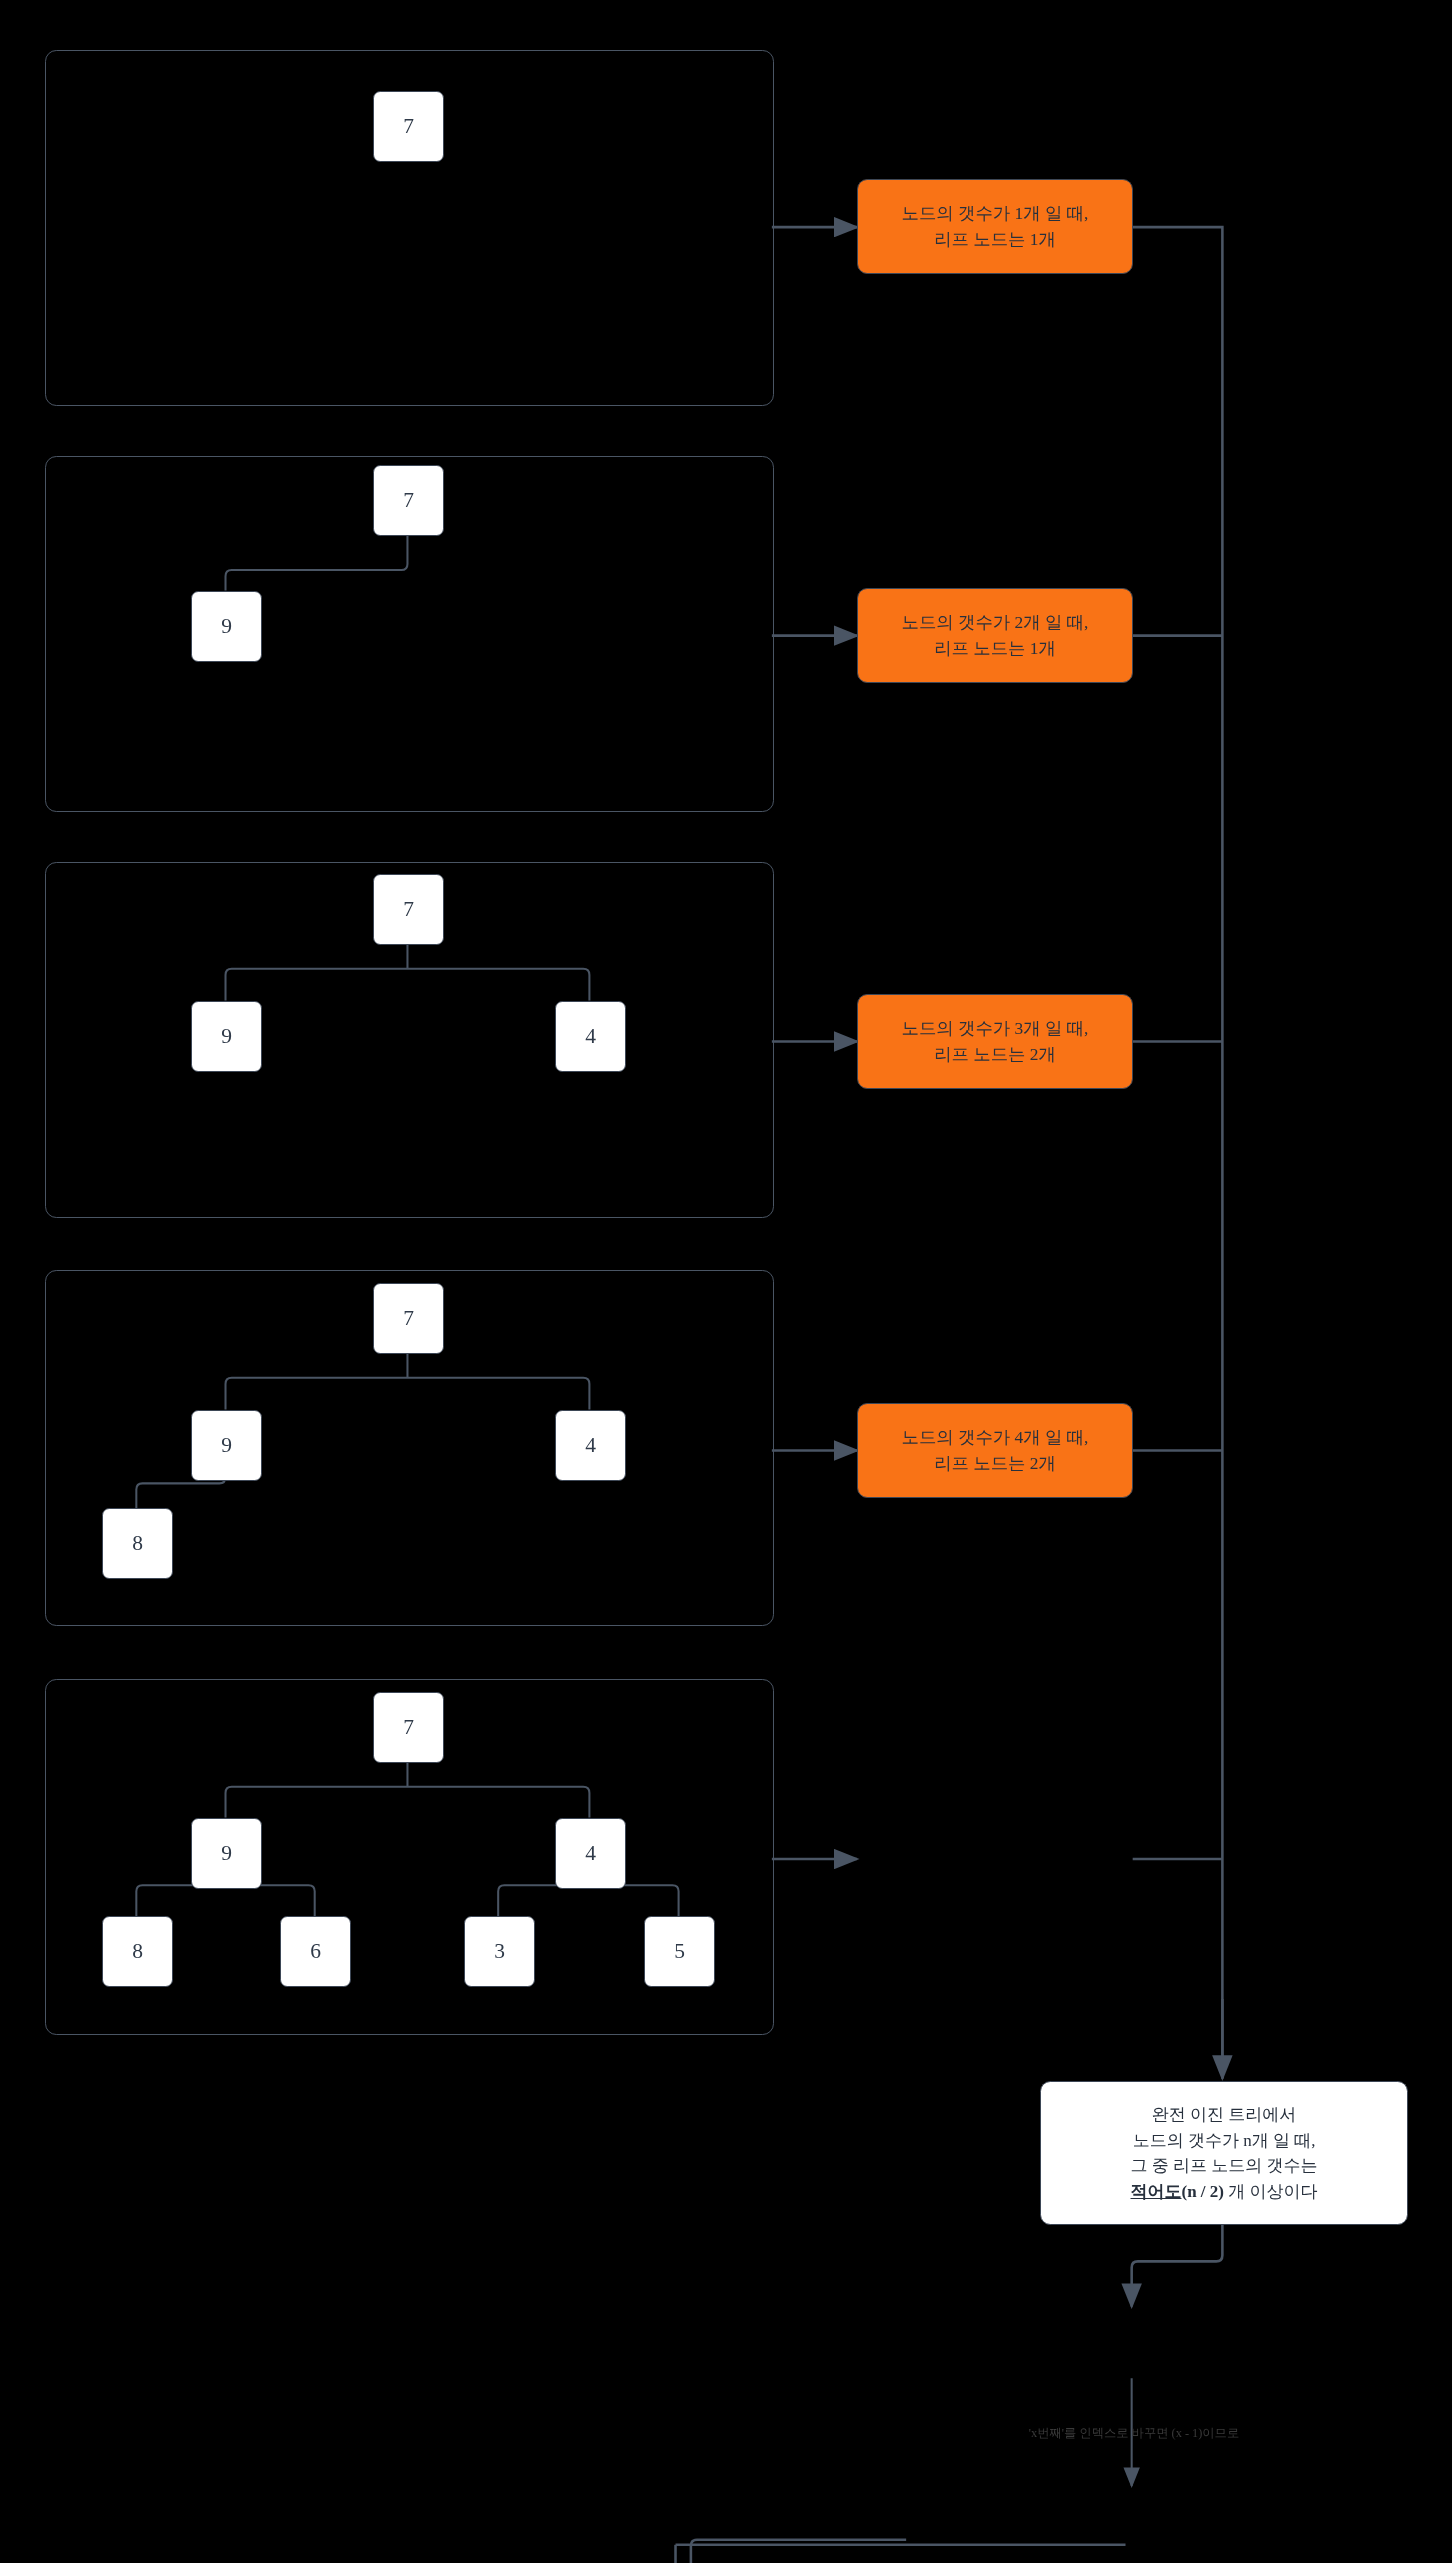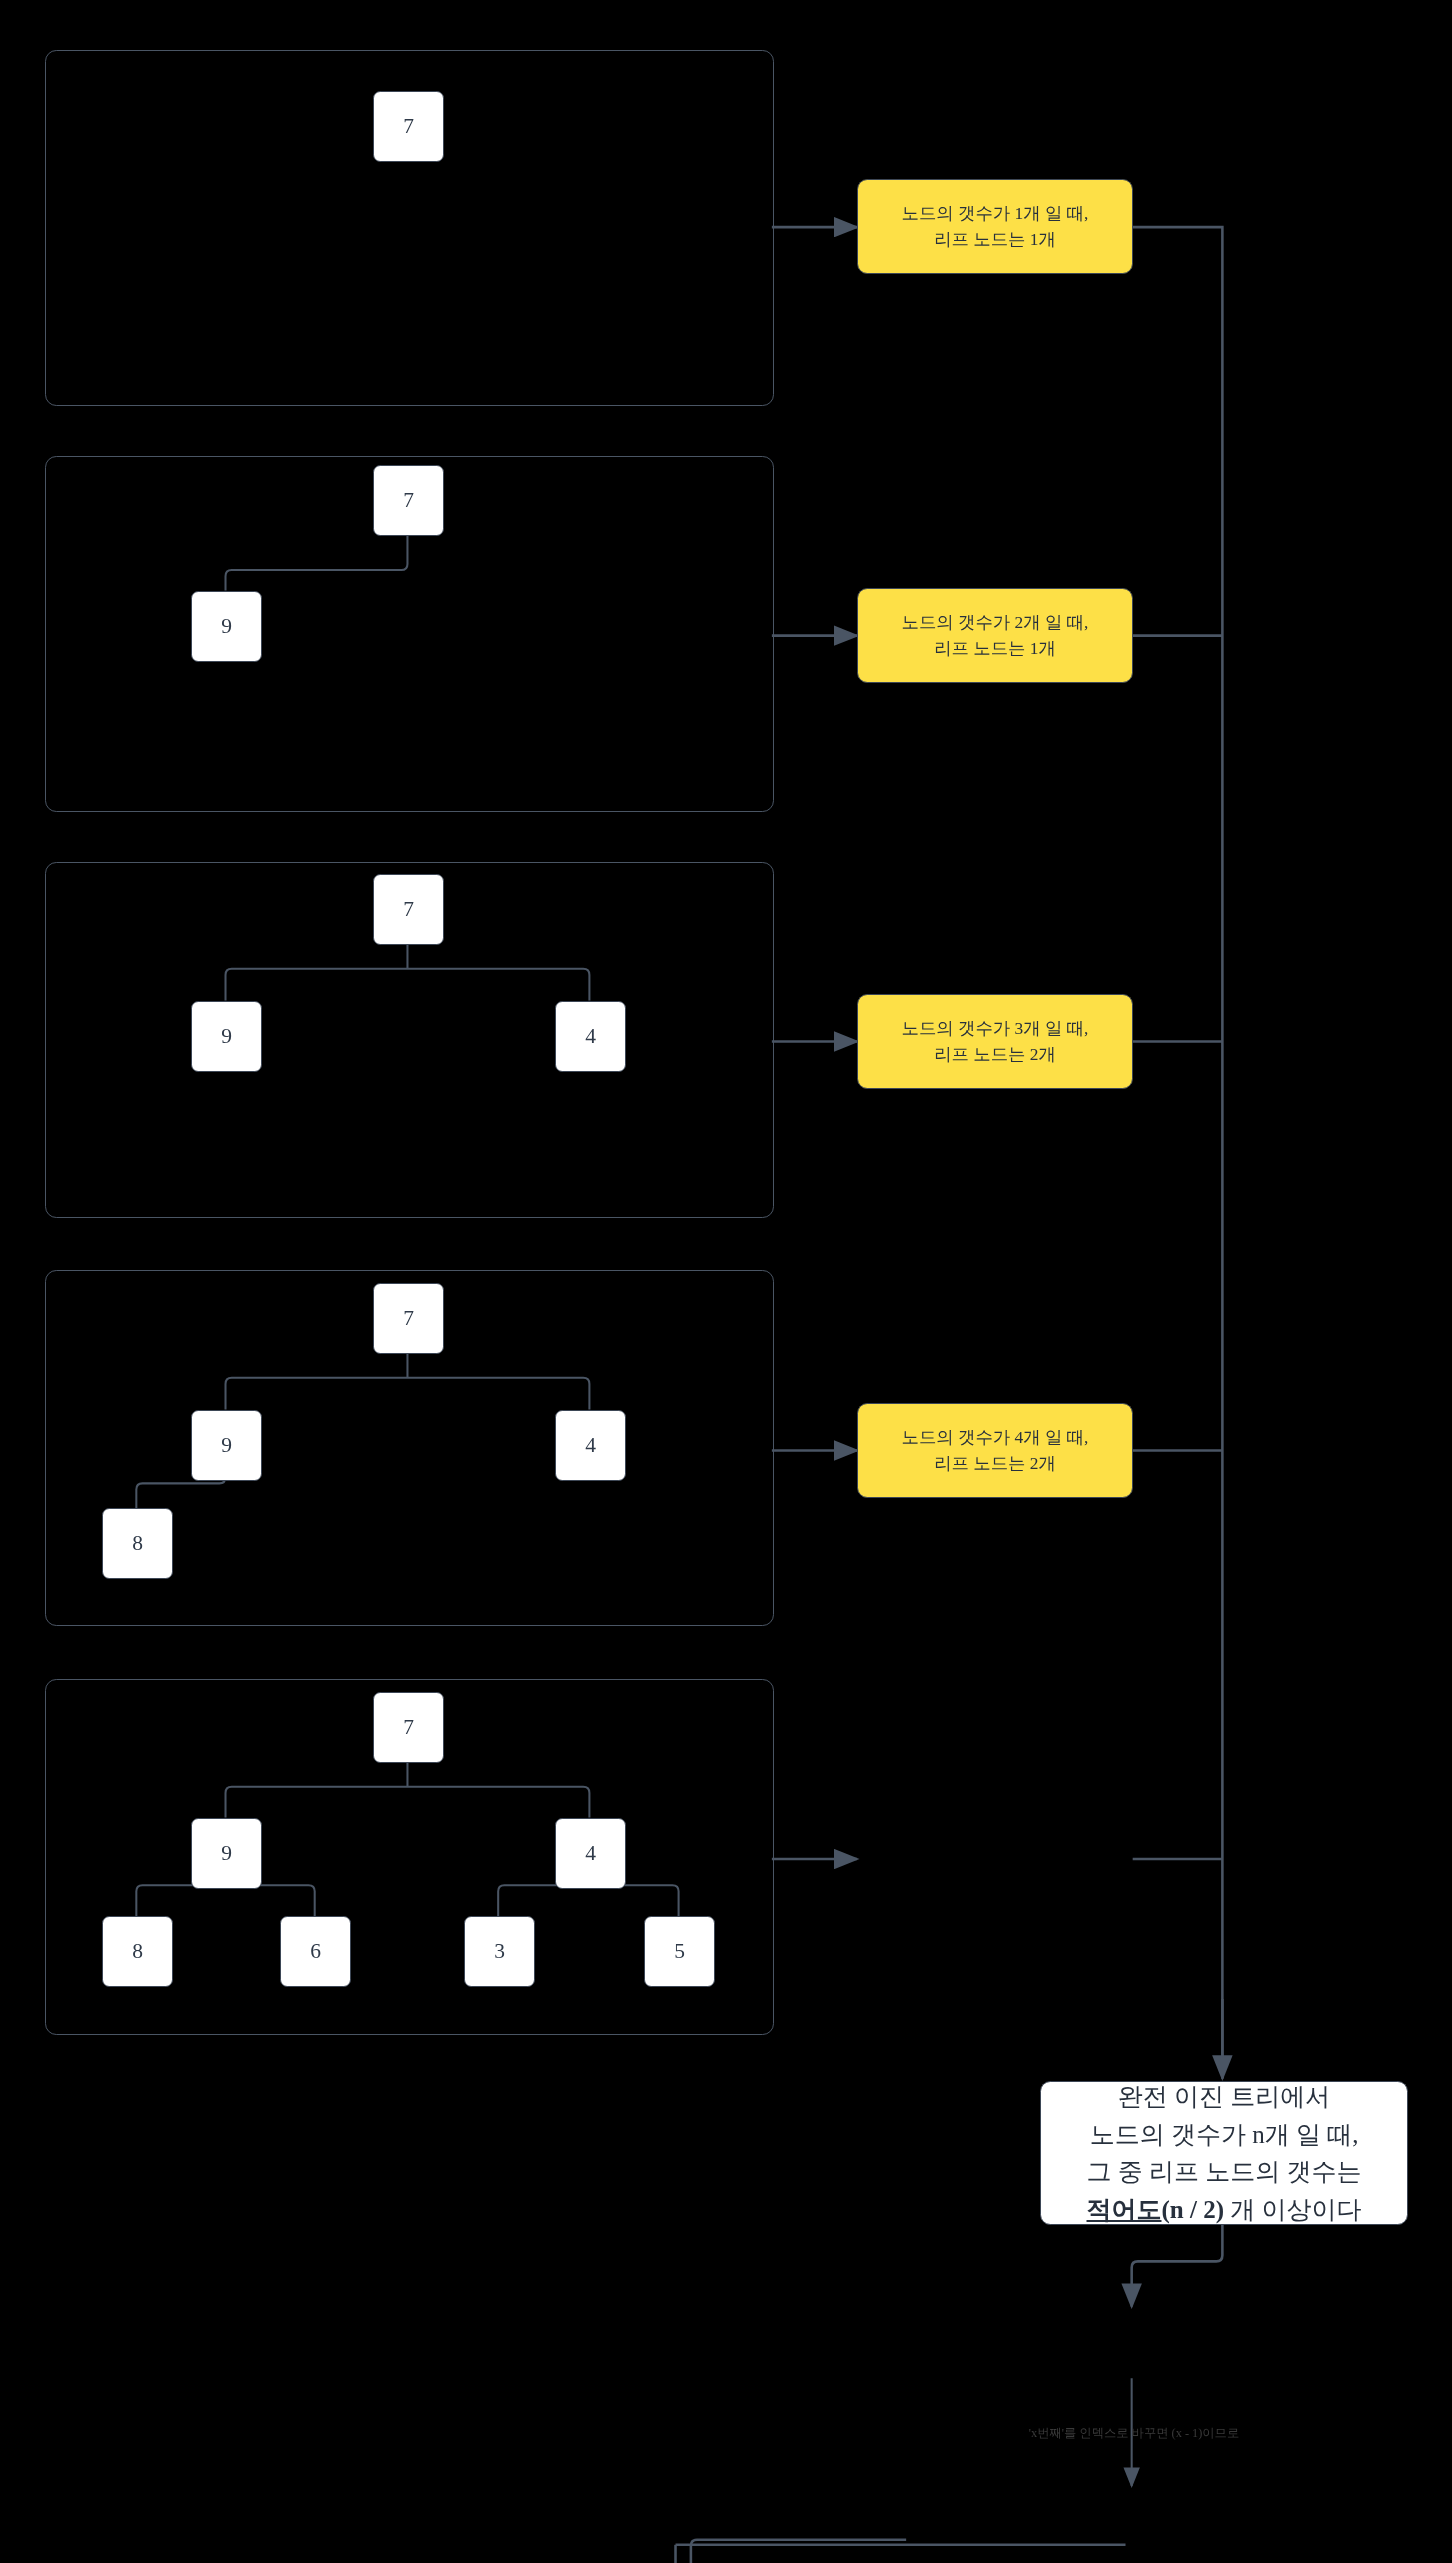--- a/index.html
+++ b/index.html
@@ -7,27 +7,27 @@
        font-family:"Liberation Serif","DejaVu Serif",serif;}
   #canvas{position:absolute;left:0;top:0;width:1452px;height:3223px;}
   svg.wires{position:absolute;left:0;top:0;width:1452px;height:3223px;overflow:visible;pointer-events:none;}
 
   .panel{position:absolute;border:1.5px solid #4a5564;border-radius:11.3px;background:transparent;}
 
   .node{position:absolute;background:#fff;border:1.5px solid #3d4756;border-radius:7.2px;
         display:flex;align-items:center;justify-content:center;
         color:#2f3a49;font-size:21.5px;line-height:1;}
 
-  .callout{position:absolute;background:#fde047;border:1.5px solid #3d4756;border-radius:10.3px;
+  .callout{position:absolute;background:#f97316;border:1.5px solid #3d4756;border-radius:10.3px;
            display:flex;align-items:center;justify-content:center;text-align:center;
            color:#27303d;font-size:17.4px;line-height:1.45;padding:5.1px 9.2px;box-sizing:border-box;}
 
   .bigbox{position:absolute;background:#fff;border:1.5px solid #3d4756;border-radius:10.3px;
           display:flex;align-items:center;justify-content:center;text-align:center;
-          color:#27303d;font-size:25px;line-height:1.5;padding:6.2px 11.3px;box-sizing:border-box;}
+          color:#27303d;font-size:17px;line-height:1.5;padding:6.2px 11.3px;box-sizing:border-box;}
 
   .bold{font-weight:bold;}
   .ul{text-decoration:underline;font-weight:bold;}
   .nowrapline{white-space:nowrap;}
 </style>
 </head>
 <body>
 
 <div id="canvas">
 

